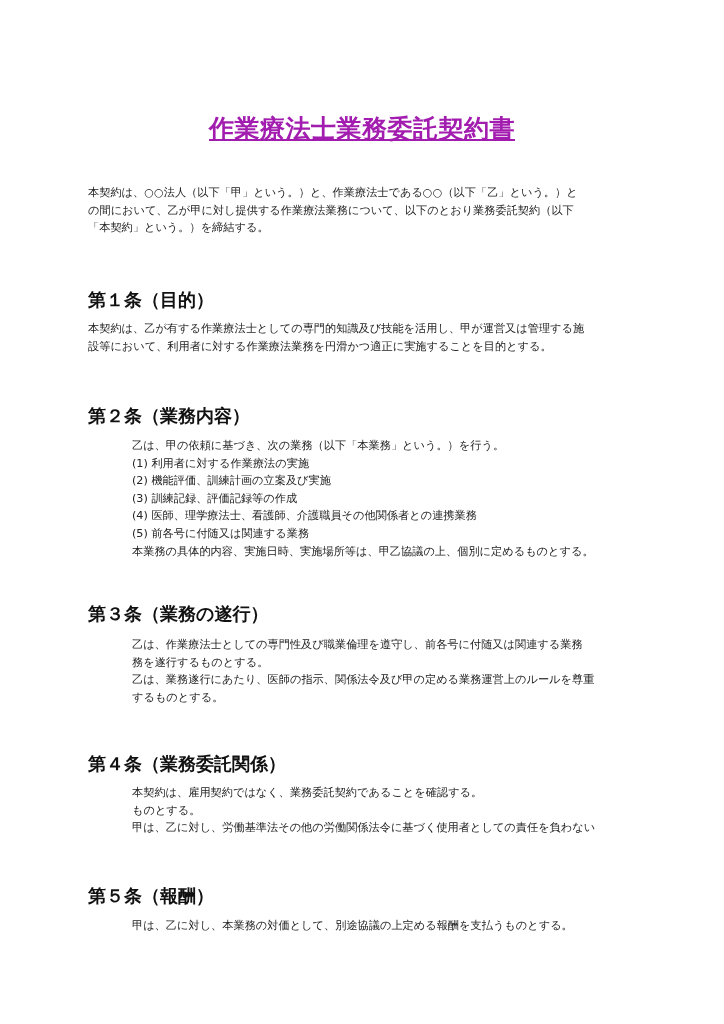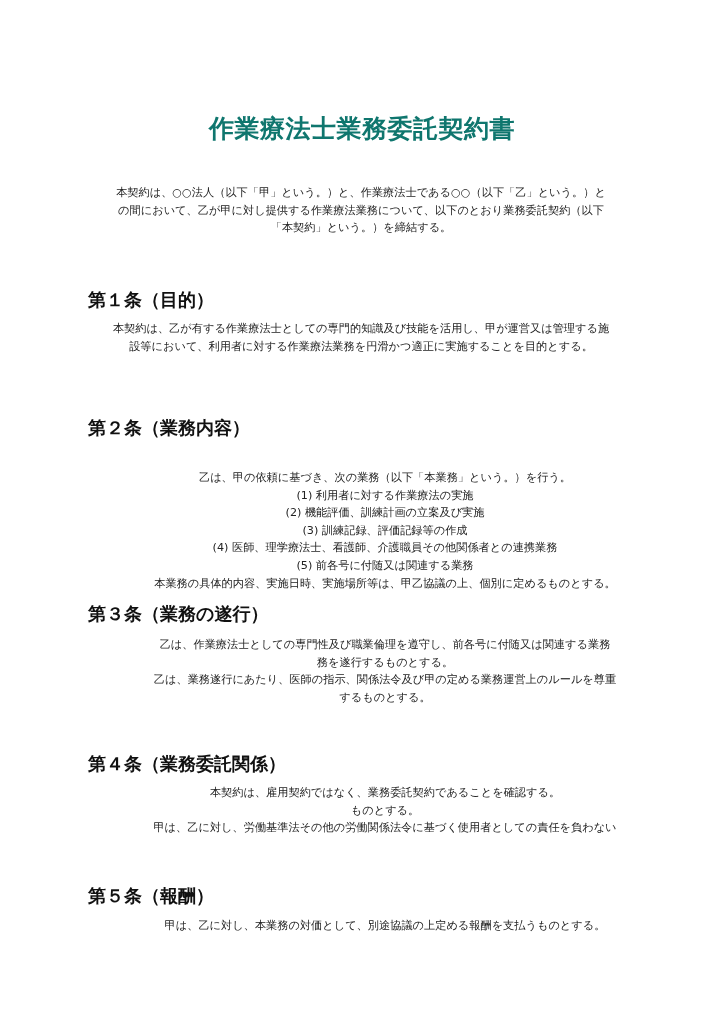--- a/index.html
+++ b/index.html
@@ -5,54 +5,55 @@
   html, body { margin: 0; padding: 0; background: #ffffff; }
   body {
     width: 724px; height: 1024px; position: relative; overflow: hidden;
     font-family: "DejaVu Sans", "Liberation Sans", sans-serif;
     color: #1a1a1a;
   }
   .page { position: absolute; left: 0; top: 0; width: 724px; height: 1024px; background: #fff; }
   .title {
     position: absolute; left: 0; top: 112px; width: 724px;
     text-align: center; font-size: 25px; font-weight: bold; letter-spacing: 0.5px;
-    color: #0f766e;
+    color: #a21caf;
+    text-decoration: underline;
   }
   .para {
     position: absolute; left: 88px; width: 546px;
     font-size: 11.2px; line-height: 17.6px; color: #222;
     word-break: break-all;
   }
   .indent { left: 132px; width: 506px; }
   .heading {
     position: absolute; left: 88px; font-size: 18px; font-weight: bold; color: #111;
   }
-  .line { display: block; white-space: nowrap; text-align: center; }
+  .line { display: block; white-space: nowrap; }
 </style>
 </head>
 <body>
 
 <div class="page">
 
   <div class="title">作業療法士業務委託契約書</div>
 
   <div class="para" style="top:184px;">
     <span class="line">本契約は、○○法人（以下「甲」という。）と、作業療法士である○○（以下「乙」という。）と</span>
     <span class="line">の間において、乙が甲に対し提供する作業療法業務について、以下のとおり業務委託契約（以下</span>
     <span class="line">「本契約」という。）を締結する。</span>
   </div>
 
   <div class="heading" style="top:288px;">第１条（目的）</div>
   <div class="para" style="top:320px;">
     <span class="line">本契約は、乙が有する作業療法士としての専門的知識及び技能を活用し、甲が運営又は管理する施</span>
     <span class="line">設等において、利用者に対する作業療法業務を円滑かつ適正に実施することを目的とする。</span>
   </div>
 
-  <div class="heading" style="top:404px;margin-top:12px;">第２条（業務内容）</div>
-  <div class="para indent" style="top:437px;margin-top:32px;">
+  <div class="heading" style="top:404px;">第２条（業務内容）</div>
+  <div class="para indent" style="top:437px;">
     <span class="line">乙は、甲の依頼に基づき、次の業務（以下「本業務」という。）を行う。</span>
     <span class="line">(1) 利用者に対する作業療法の実施</span>
     <span class="line">(2) 機能評価、訓練計画の立案及び実施</span>
     <span class="line">(3) 訓練記録、評価記録等の作成</span>
     <span class="line">(4) 医師、理学療法士、看護師、介護職員その他関係者との連携業務</span>
     <span class="line">(5) 前各号に付随又は関連する業務</span>
     <span class="line">本業務の具体的内容、実施日時、実施場所等は、甲乙協議の上、個別に定めるものとする。</span>
   </div>
 
   <div class="heading" style="top:602px;">第３条（業務の遂行）</div>

